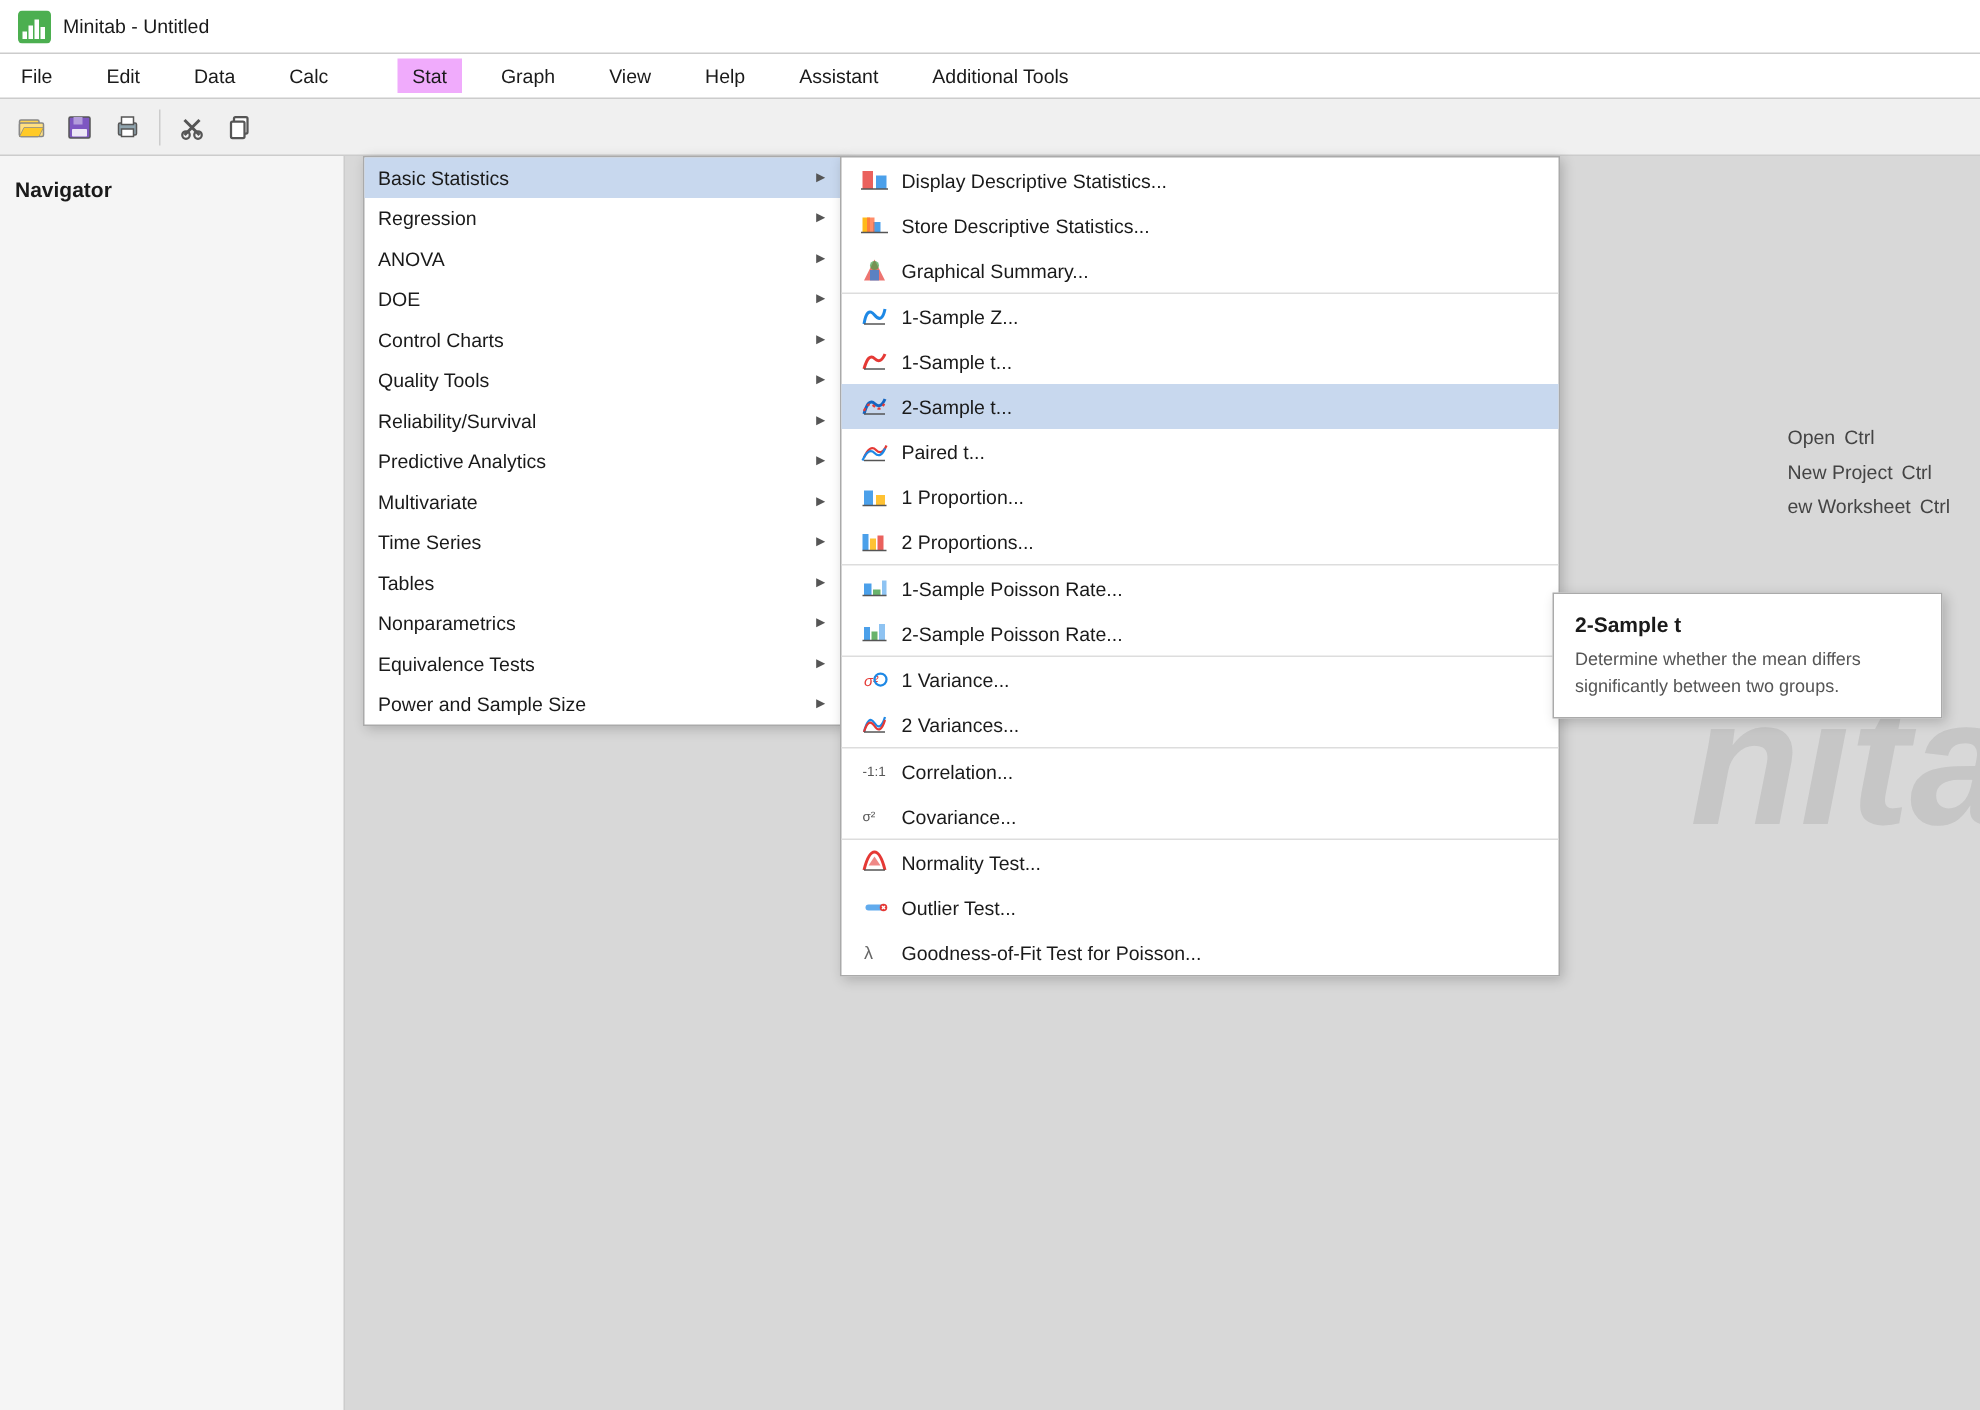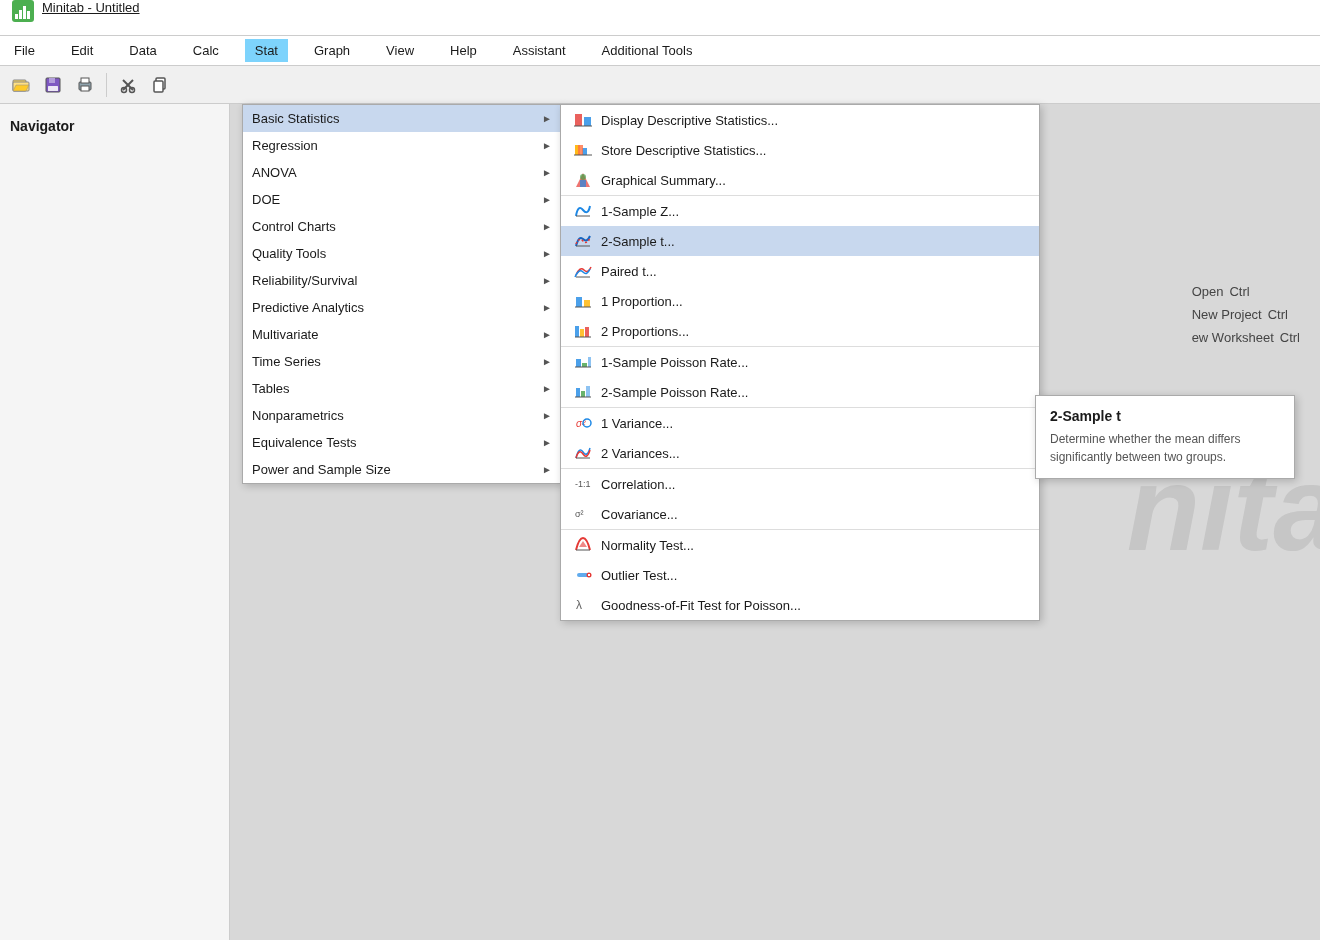--- a/index.html
+++ b/index.html
@@ -12,42 +12,42 @@
       color: #1a1a1a;
       overflow: hidden;
       position: relative;
     }
 
     
     #title-bar {
       background: #ffffff;
       height: 36px;
       display: flex;
+      align-items: center;
       padding: 0 12px;
       border-bottom: 1px solid #ccc;
-      text-decoration: underline;
     }
 
     
     #menu-bar {
       background: #ffffff;
       height: 30px;
       display: flex;
       align-items: center;
       padding: 0 4px;
       border-bottom: 1px solid #ccc;
       gap: 16px;
     }
     .menu-item {
       padding: 4px 10px;
       cursor: pointer;
       color: #1a1a1a;
       font-size: 13px;
     }
-    .menu-item.active { background: #7dd3fc; }
+    .menu-item.active { background: #f0abfc; margin-left: 20px; }
 
     
     #toolbar {
       background: #f0f0f0;
       height: 38px;
       display: flex;
       align-items: center;
       padding: 0 6px;
       border-bottom: 1px solid #ccc;
       gap: 2px;
@@ -395,20 +395,29 @@
   <div class="bs-menu-item">
     <span class="menu-icon">
       <svg width="18" height="18" viewBox="0 0 18 18">
         <path d="M2,14 Q4,2 9,8 Q14,14 16,4" fill="none" stroke="#1E88E5" stroke-width="2"></path>
         <line x1="2" y1="14" x2="16" y2="14" stroke="#555" stroke-width="1"></line>
       </svg>
     </span>
     <span>1-Sample Z...</span>
   </div>
 
+  <div class="bs-menu-item">
+    <span class="menu-icon">
+      <svg width="18" height="18" viewBox="0 0 18 18">
+        <path d="M2,14 Q5,3 9,7 Q13,11 16,4" fill="none" stroke="#E53935" stroke-width="2"></path>
+        <line x1="2" y1="14" x2="16" y2="14" stroke="#555" stroke-width="1"></line>
+      </svg>
+    </span>
+    <span>1-Sample t...</span>
+  </div>
 
   <div class="bs-menu-item highlighted">
     <span class="menu-icon">
       <svg width="18" height="18" viewBox="0 0 18 18">
         <path d="M2,14 Q5,3 9,7 Q13,11 16,4" fill="none" stroke="#1565C0" stroke-width="2"></path>
         <path d="M2,12 Q5,5 9,9 Q13,13 16,6" fill="none" stroke="#E53935" stroke-width="1.5" stroke-dasharray="2,2"></path>
         <line x1="2" y1="14" x2="16" y2="14" stroke="#555" stroke-width="1"></line>
       </svg>
     </span>
     <span>2-Sample t...</span>

